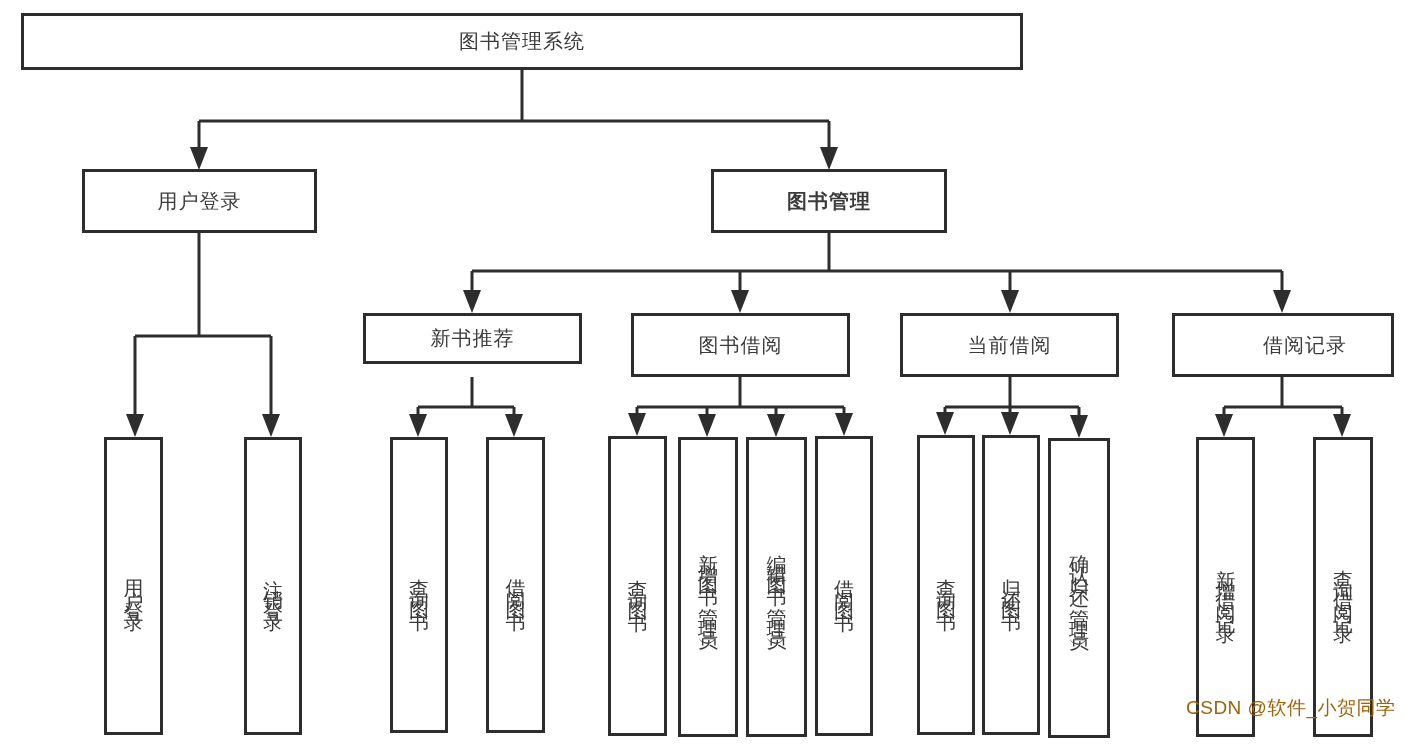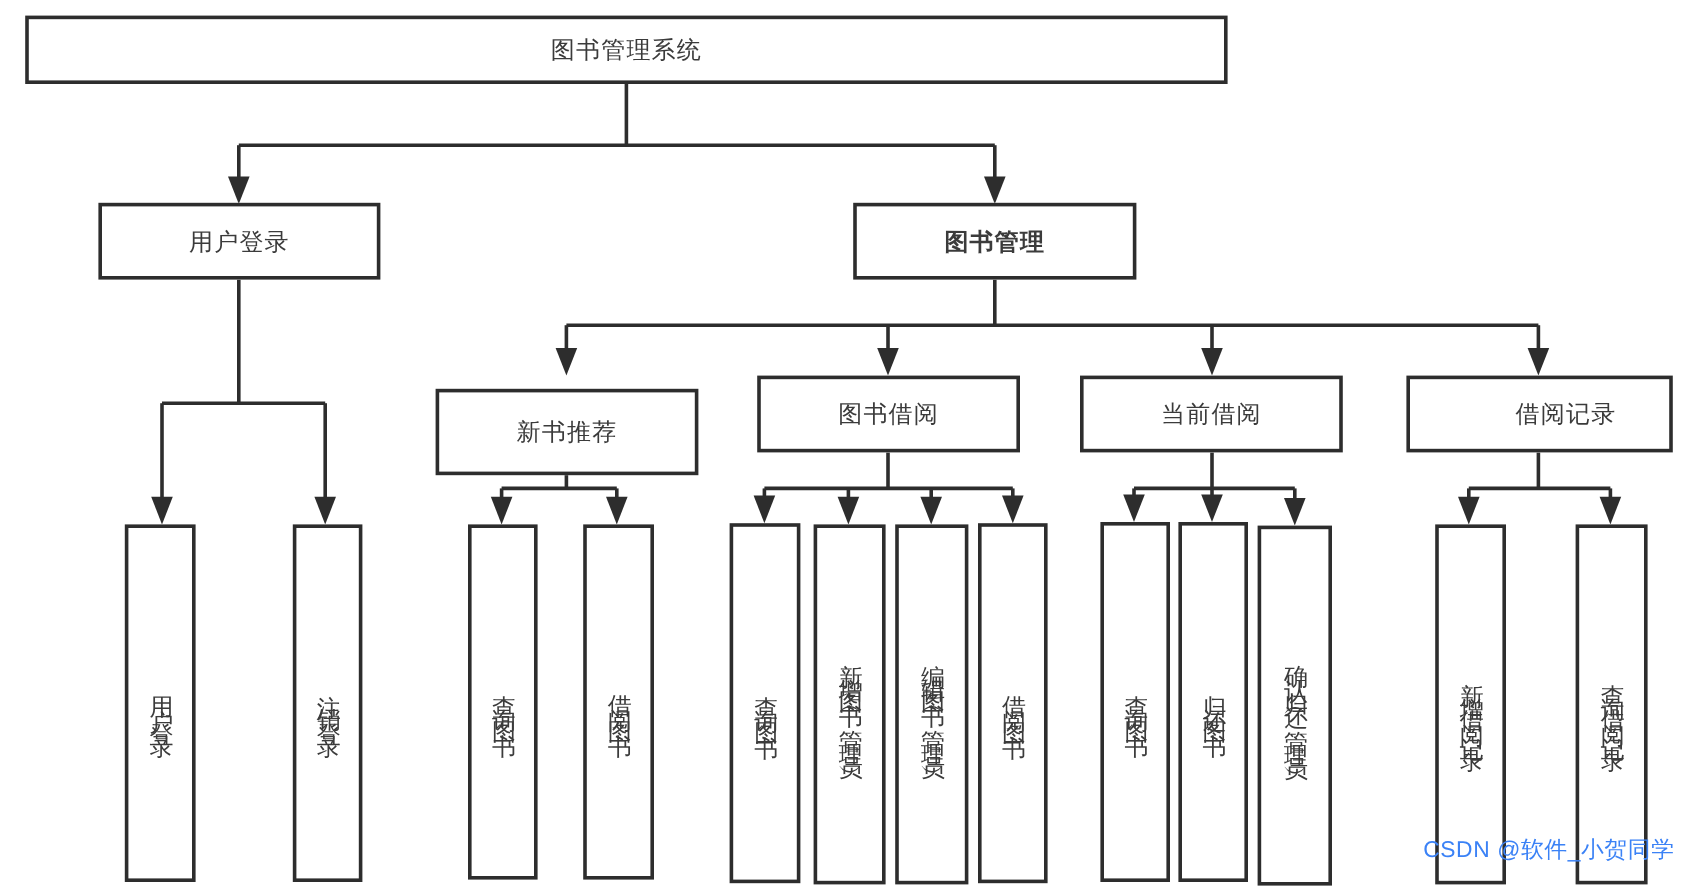--- a/index.html
+++ b/index.html
@@ -106,21 +106,21 @@
     <span class="lbl">图书管理系统</span>
   </div>
 
   <div class="node hnode" style="left:82px;top:169px;width:235px;height:64px;">
     <span class="lbl">用户登录</span>
   </div>
   <div class="node hnode" style="left:711px;top:169px;width:236px;height:64px;font-weight:bold;">
     <span class="lbl">图书管理</span>
   </div>
 
-  <div class="node hnode" style="left:363px;top:313px;width:219px;height:72px;margin-top:11px;">
+  <div class="node hnode" style="left:363px;top:313px;width:219px;height:51px;">
     <span class="lbl">新书推荐</span>
   </div>
   <div class="node hnode" style="left:900px;top:313px;width:219px;height:64px;">
     <span class="lbl">当前借阅</span>
   </div>
   <div class="node hnode" style="left:631px;top:313px;width:219px;height:64px;">
     <span class="lbl">图书借阅</span>
   </div>
   <div class="node hnode" style="left:1172px;top:313px;width:222px;height:64px;padding-left:44px;">
     <span class="lbl">借阅记录</span>
@@ -163,15 +163,15 @@
     <span class="lbl">确认归还（管理员）</span>
   </div>
 
   <div class="node leaf" style="left:1196px;top:437px;width:59px;height:300px;">
     <span class="lbl">新增借阅记录</span>
   </div>
   <div class="node leaf" style="left:1313px;top:437px;width:60px;height:300px;">
     <span class="lbl">查询借阅记录</span>
   </div>
 
-  <div class="watermark" style="left:1186px;top:695px;color:#3b82f6;">CSDN @软件_小贺同学</div>
+  <div class="watermark" style="left:1186px;top:695px;color:#a16207;">CSDN @软件_小贺同学</div>
 
 </div>
 
 </body></html>

